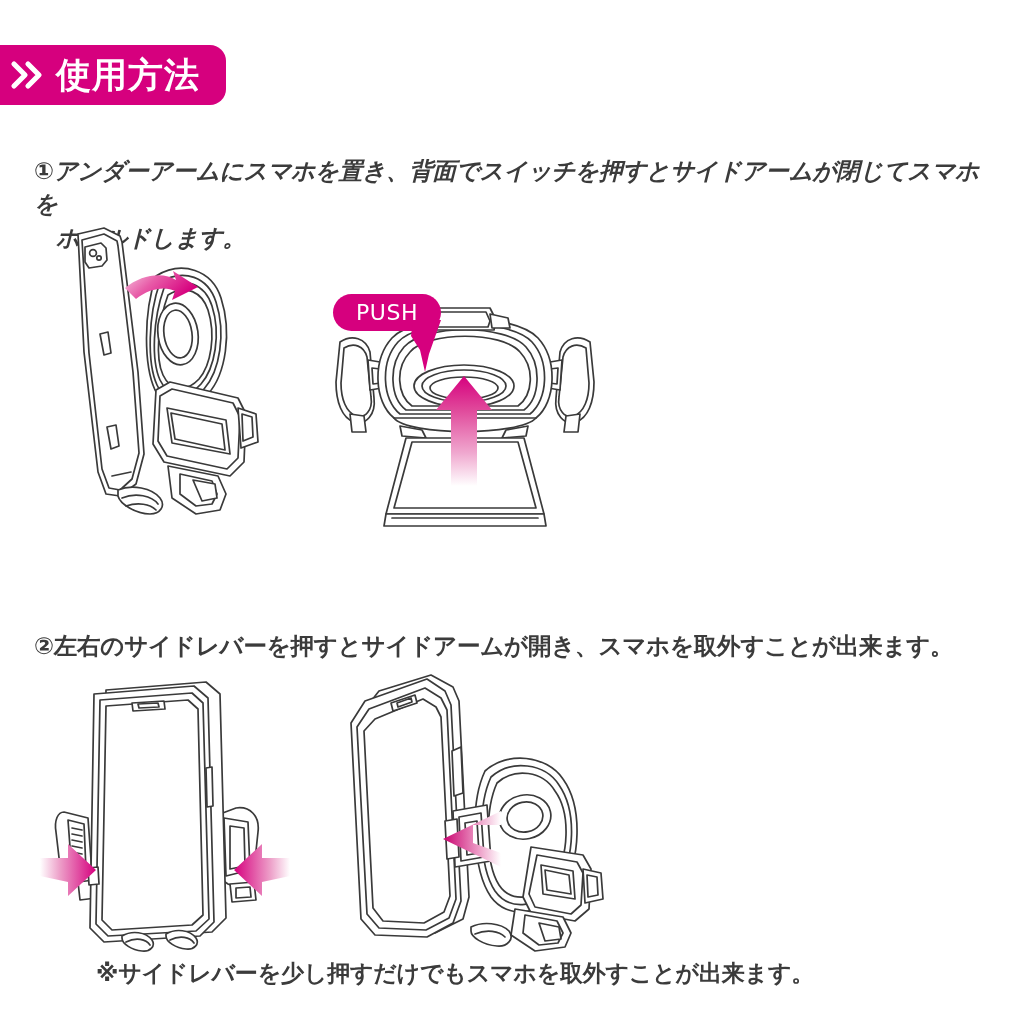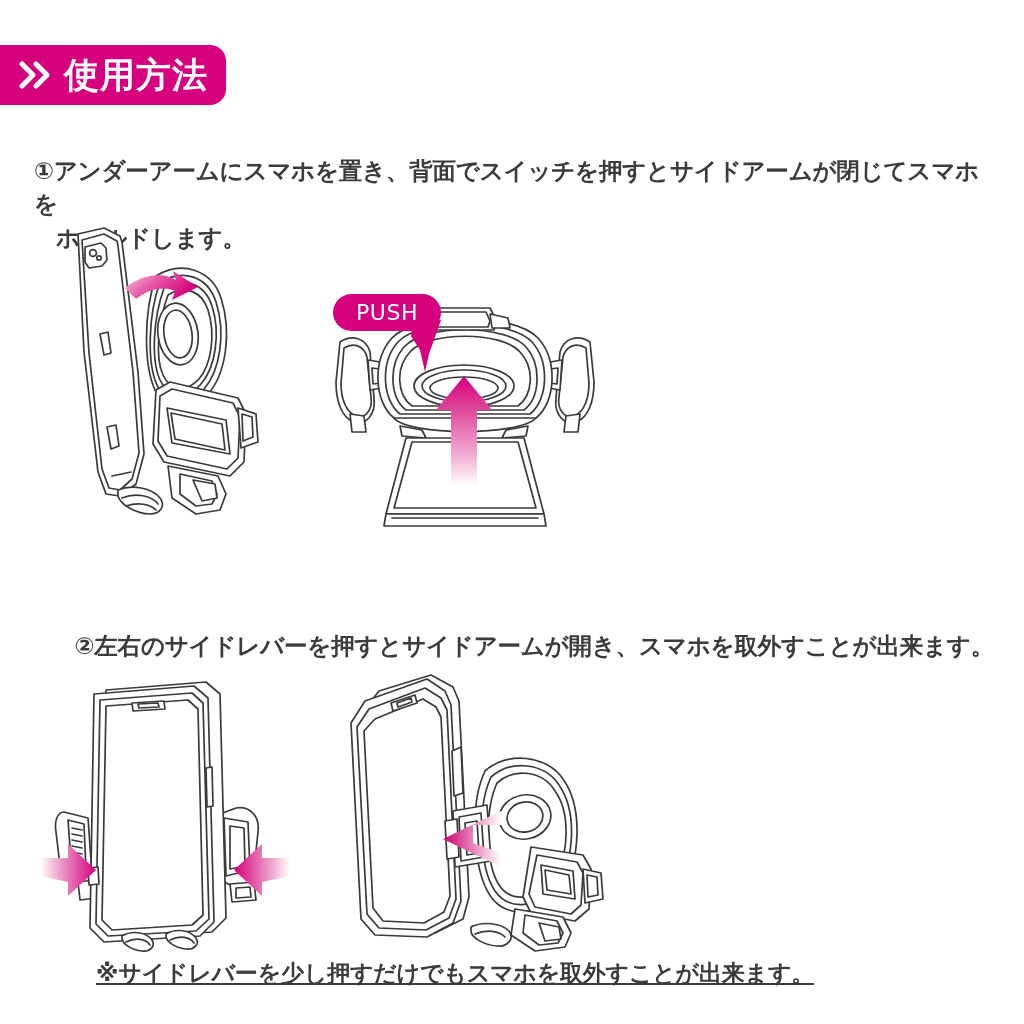--- a/index.html
+++ b/index.html
@@ -22,21 +22,21 @@
     left: 0;
     top: 45px;
     width: 226px;
     height: 60px;
     background: #d6007e;
     border-top-right-radius: 16px;
     border-bottom-right-radius: 16px;
     display: flex;
     align-items: center;
     box-sizing: border-box;
-    padding-left: 20px;
+    padding-left: 12px;
   }
   #header-badge .chev {
     width: 34px;
     height: 28px;
     margin-right: 10px;
     flex: 0 0 auto;
   }
   #header-badge .badge-title {
     color: #ffffff;
     font-size: 35px;
@@ -52,37 +52,36 @@
     font-size: 23.5px;
     line-height: 1.42;
     color: #3b3b3b;
     font-weight: bold;
     letter-spacing: -0.2px;
   }
   #step1-text {
     left: 34px;
     top: 155px;
     width: 960px;
+    font-style: italic;
   }
   #step1-text .l2 { padding-left: 22px; display: block; }
   #step2-text {
     left: 34px;
     top: 630px;
     width: 960px;
-    text-align: right;
   }
   #footnote-text {
     position: absolute;
     left: 96px;
     top: 958px;
     font-size: 23px;
     font-weight: bold;
     color: #3b3b3b;
     letter-spacing: -0.2px;
-    text-decoration: underline;
   }
 
   
   .illus {
     position: absolute;
   }
   #illus-1 { left: 60px;  top: 222px; width: 220px; height: 300px; }
   #illus-2 { left: 330px; top: 290px; width: 270px; height: 240px; }
   #illus-3 { left: 40px;  top: 672px; width: 250px; height: 280px; }
   #illus-4 { left: 335px; top: 665px; width: 275px; height: 290px; }

